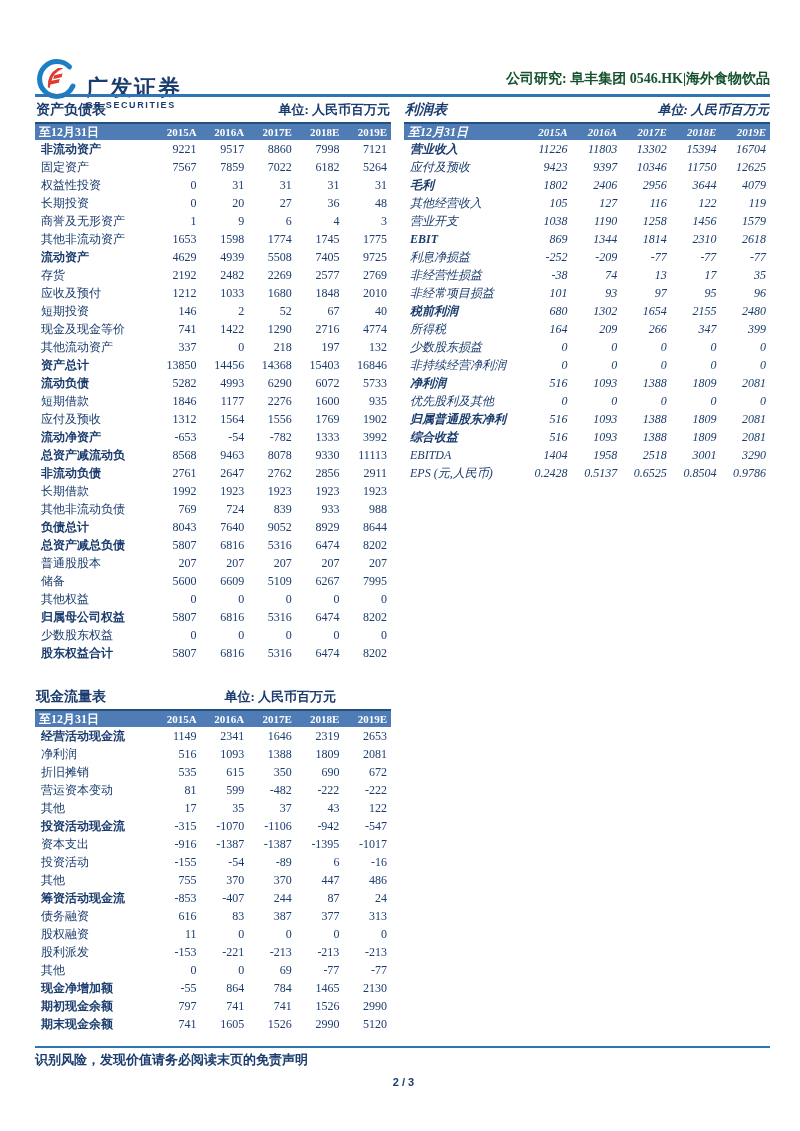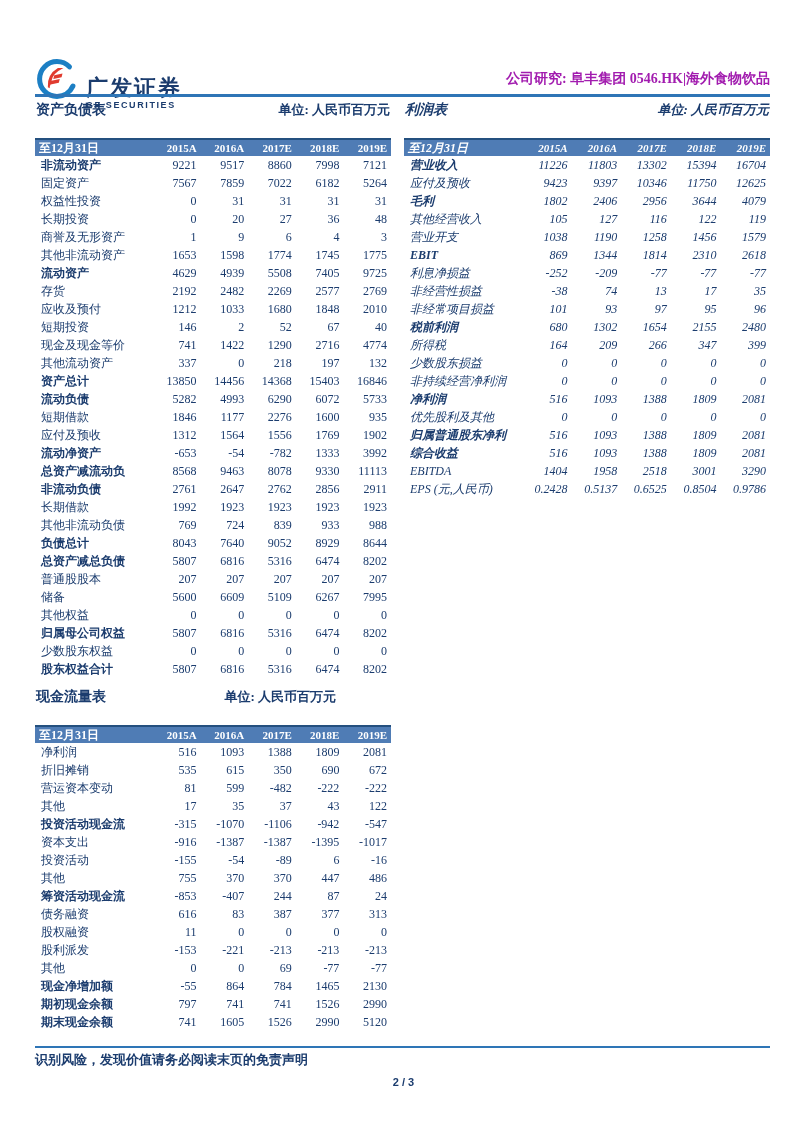--- a/index.html
+++ b/index.html
@@ -18,38 +18,38 @@
   .brand-cn {
     font-family: "Liberation Sans", "DejaVu Sans", sans-serif;
     font-size: 22px; font-weight: bold; color: #1b3c6e; letter-spacing: 2px; margin-top: 28px;
   }
   .brand-en {
     font-family: "Liberation Sans", "DejaVu Sans", sans-serif;
     font-size: 9px; font-weight: bold; color: #1b3c6e; letter-spacing: 1.6px; margin-top: 2px;
   }
   .research-line {
     position: absolute; right: 30px; top: 70px;
-    font-size: 14px; font-weight: bold; color: #a21caf; white-space: nowrap;
+    font-size: 14px; font-weight: bold; color: #14532d; white-space: nowrap;
   }
   .header-rule { position: absolute; left: 35px; width: 735px; top: 94px; height: 3px; background: #2e75b6; }
 
   
   .fintable { position: absolute; font-size: 12px; }
   .t-bs { left: 35px;  top: 101px; width: 356px; }
   .t-is { left: 404px; top: 101px; width: 366px; font-style: italic; }
   .t-cf { left: 35px;  top: 688px; width: 356px; }
 
   .tcap { display: flex; justify-content: space-between; align-items: baseline; padding: 0 1px 3px 1px; }
   .tcap .ttl  { font-size: 14px; font-weight: bold; }
   .tcap .unit { font-size: 13px; font-weight: bold; }
   .t-cf .tcap .unit { margin-right: 54px; }
 
   .thead {
     display: flex; background: #4f7cb5; border-top: 2px solid #24507f;
-    color: #fff; font-weight: bold; height: 18px; line-height: 16px; font-size: 11px; margin-top: 16px;
+    color: #fff; font-weight: bold; height: 18px; line-height: 16px; font-size: 11px;
   }
   .th-label { width: 118px; text-align: left; padding-left: 4px; font-size: 12px; }
   .th-num   { flex: 1; text-align: right; padding-right: 4px; }
 
   .trow { display: flex; height: 18px; line-height: 18px; }
   .td-label { width: 118px; padding-left: 6px; white-space: nowrap; overflow: hidden; }
   .td-num   { flex: 1; text-align: right; padding-right: 4px; }
   .trow.bold .td-label { font-weight: bold; }
 
   
@@ -512,20 +512,28 @@
     </div>
     <div>
         <div class="thead">
           <span class="th-label">至12月31日</span>
           <span class="th-num">2015A</span>
           <span class="th-num">2016A</span>
           <span class="th-num">2017E</span>
           <span class="th-num">2018E</span>
           <span class="th-num">2019E</span>
         </div>
+        <div class="trow bold">
+          <span class="td-label">经营活动现金流</span>
+          <span class="td-num">1149</span>
+          <span class="td-num">2341</span>
+          <span class="td-num">1646</span>
+          <span class="td-num">2319</span>
+          <span class="td-num">2653</span>
+        </div>
         <div class="trow">
           <span class="td-label">净利润</span>
           <span class="td-num">516</span>
           <span class="td-num">1093</span>
           <span class="td-num">1388</span>
           <span class="td-num">1809</span>
           <span class="td-num">2081</span>
         </div>
         <div class="trow">
           <span class="td-label">折旧摊销</span>

